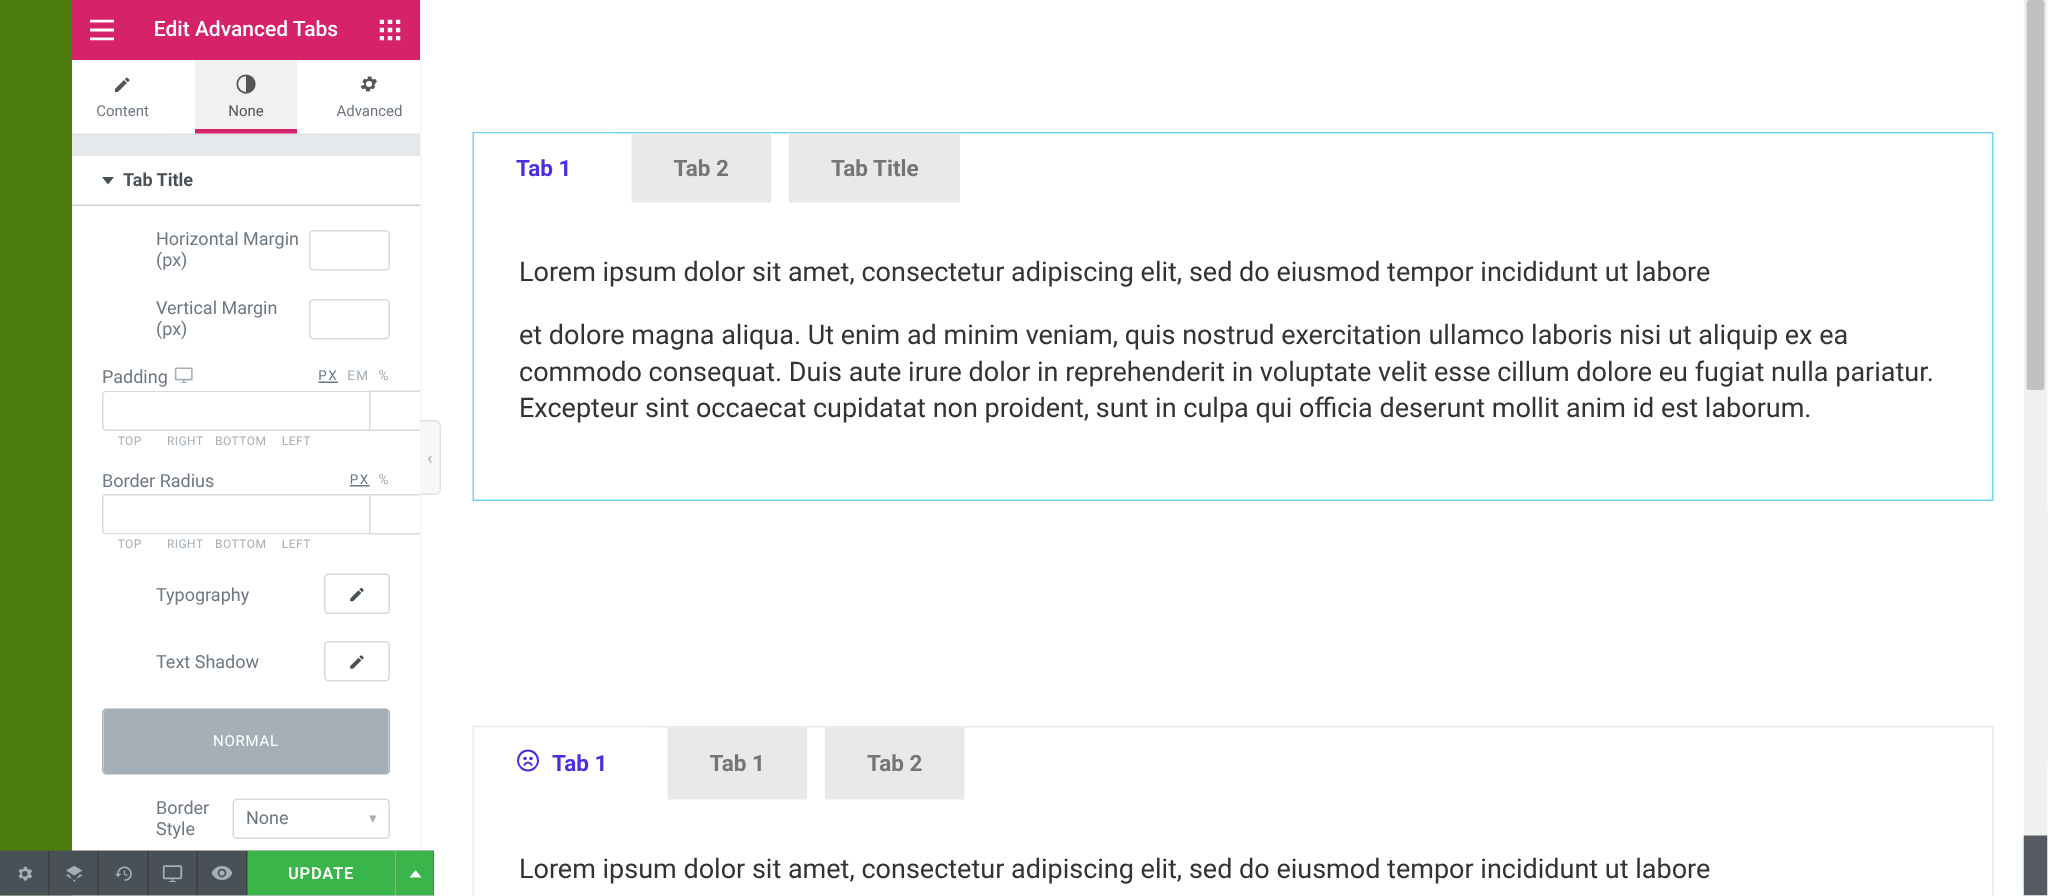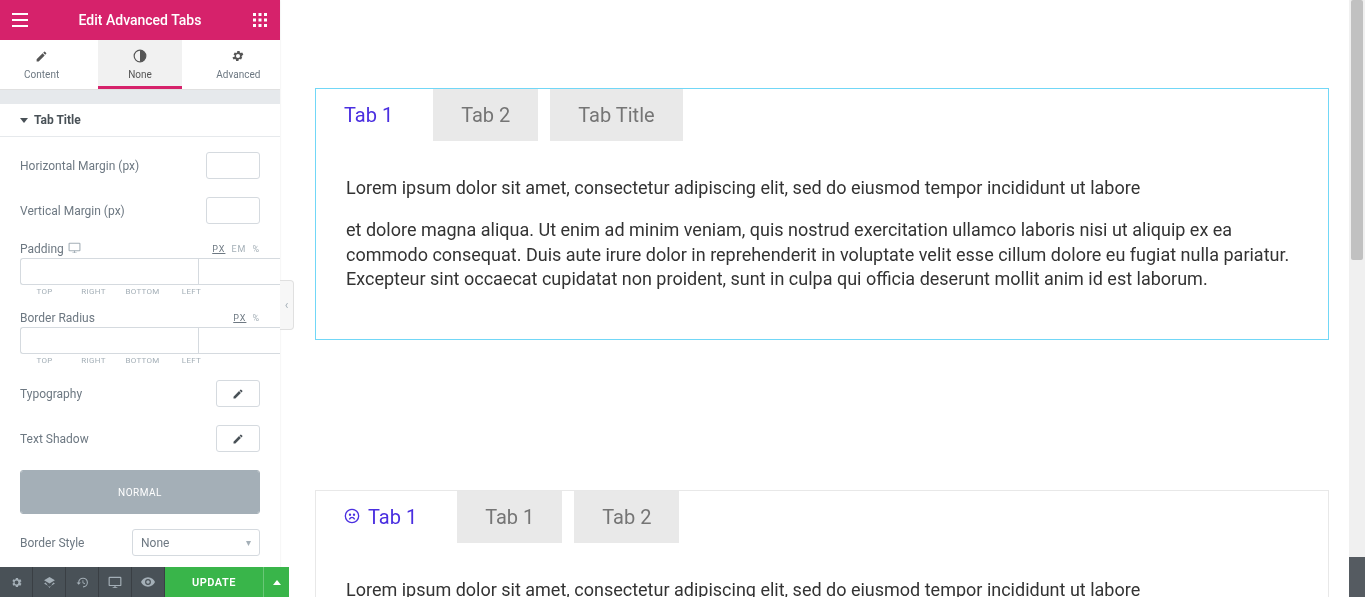--- a/index.html
+++ b/index.html
@@ -4,20 +4,21 @@
 <style>
   * { box-sizing: border-box; margin: 0; padding: 0; }
   html, body { height: 100%; font-family: -apple-system, BlinkMacSystemFont, "Segoe UI", Roboto, Arial, sans-serif; overflow: hidden; }
   body { width: 1365px; height: 597px; position: relative; background: #fff; }
 
   
   .panel {
     position: absolute; left: 0; top: 0; width: 280px; height: 597px;
     background: #4d7c0f; display: flex; flex-direction: column;
     box-shadow: 0 0 2px rgba(0,0,0,.1);
+    padding-left: 48px;
   }
   .panel-header {
     height: 40px; background: #d6226b; color: #fff;
     display: flex; align-items: center; justify-content: space-between;
     padding: 0 10px; font-size: 14px; font-weight: 500;
   }
   .panel-header .hamburger, .panel-header .grid-icon {
     width: 20px; height: 20px; display: flex; align-items: center; justify-content: center; cursor: pointer;
   }
   .panel-header .title { flex: 1; text-align: center; }
@@ -43,21 +44,21 @@
   .section-toggle {
     height: 33px; background: #fff; border-bottom: 1px solid #e6e9ec;
     display: flex; align-items: center; padding: 0 20px; font-size: 12px; font-weight: 700; color: #495157;
     cursor: pointer; gap: 6px;
   }
   .caret { display:inline-block; width:0; height:0; border-left:4px solid transparent; border-right:4px solid transparent; border-top:5px solid #495157;}
 
   .controls { padding: 15px 20px 0; }
 
   .control-row { display: flex; align-items: center; justify-content: space-between; margin-bottom: 18px; }
-  .control-row label { font-size: 12px; color: #6d7882; }
+  .control-row label { font-size: 12px; color: #6d7882; margin-left: 36px; }
   .control-row input.small-num {
     width: 54px; height: 27px; border: 1px solid #d5dadf; border-radius: 3px; font-size: 12px; padding: 0 6px;
   }
 
   .dim-label-row { display:flex; align-items:center; justify-content:space-between; margin-bottom:2px;}
   .dim-label-row .left { display:flex; align-items:center; gap:4px; font-size:12px; color:#6d7882;}
   .dim-label-row .units { font-size:9px; color:#a4afb7; letter-spacing:1px; display:flex; gap:6px;margin-left:15px;}
   .dim-label-row .units .active-u { color:#6d7882; text-decoration: underline; }
 
   .dim-inputs { display:flex; margin-bottom: 2px;}
@@ -111,21 +112,21 @@
   .canvas {
     position:absolute; left:295px; top:0; right:16px; height:597px; overflow:hidden; background:#fff;
   }
   .canvas-inner { position:absolute; left:20px; right:20px; top:88px; }
 
   .tabs-widget { border:1px solid #71d7f7; padding: 0 30px 30px; margin-bottom: 150px; }
   .tabs-widget.noframe { border:1px solid #e8e8e8; }
 
   .tabs-bar { display:flex; gap:12px; padding-top: 0; margin-top:0; margin-left:-30px; margin-right:-30px; padding-left:0; }
   .tabs-bar .tab {
-    padding: 14px 28px; background:#e9e9e9; color:#757575; font-size:20px; font-weight:400; cursor:pointer;
+    padding: 14px 28px; background:#e9e9e9; color:#757575; font-size:15px; font-weight:700; cursor:pointer;
     display:flex; align-items:center; gap:8px;
   }
   .tabs-bar .tab.active { background:#fff; color:#4a2fe0; }
   .tab-content { padding-top: 35px; font-size:18px; color:#333; line-height:1.35; }
   .tab-content p { margin-bottom: 18px; }
 </style>
 </head>
 <body>
 
 <div class="panel">

